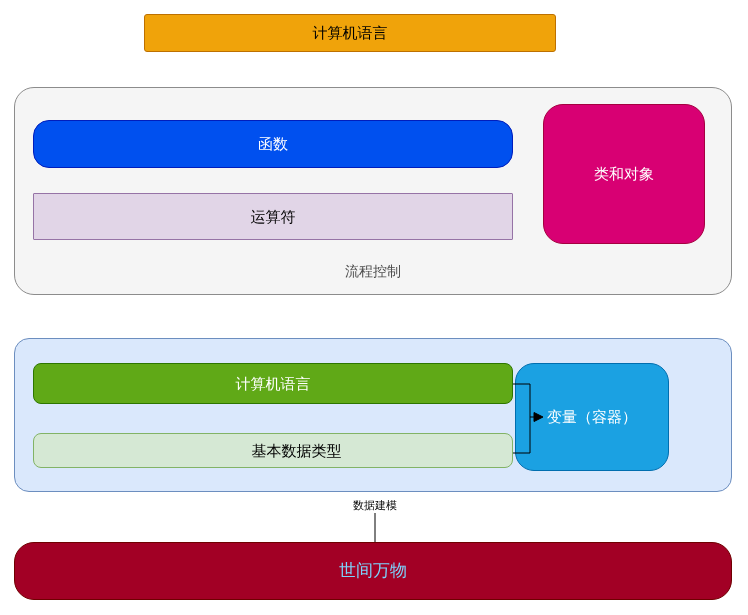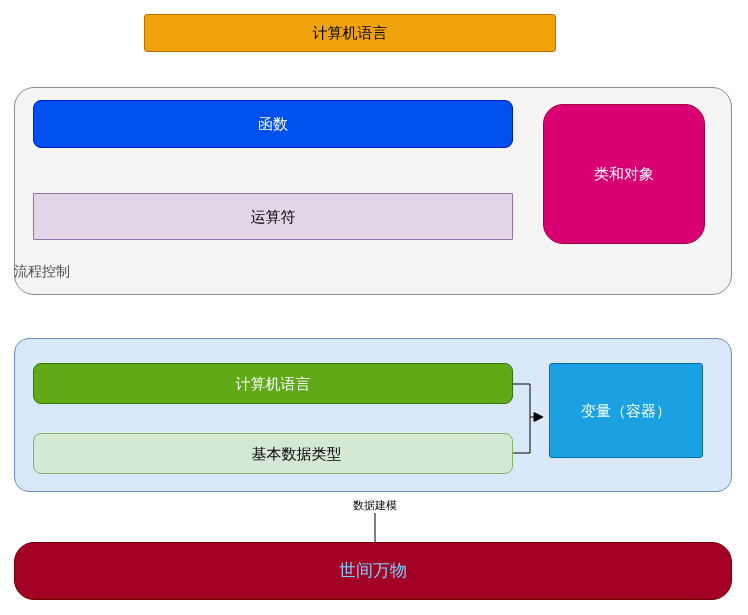--- a/index.html
+++ b/index.html
@@ -27,30 +27,30 @@
     text-align: center;
     white-space: nowrap;
   }
   .group {
     position: absolute;
     box-sizing: border-box;
     border: 1px solid transparent;
   }
   .top-box        { left:144px; top:14px;  width:412px; height:38px; border-radius:3px; }
   .group-program  { left:14px;  top:87px;  width:718px; height:208px; border-radius:20px; }
-  .func-box       { left:33px;  top:100px; width:480px; height:48px; border-radius:8px; }
+  .func-box       { left:33px;  top:120px; width:480px; height:48px; border-radius:16px; }
   .oper-box       { left:33px;  top:193px; width:480px; height:47px; border-radius:1px; }
   .class-box      { left:543px; top:104px; width:162px; height:140px; border-radius:20px; }
   .flow-label     { left:14px;  top:262px; width:718px; height:20px; position:absolute;
-                    display:flex; align-items:center; justify-content:flex-start;
+                    display:flex; align-items:center; justify-content:center;
                     font-size:14px; }
   .group-data     { left:14px;  top:338px; width:718px; height:154px; border-radius:15px; }
   .composite-box  { left:33px;  top:363px; width:480px; height:41px; border-radius:8px; }
-  .basic-box      { left:33px;  top:433px; width:480px; height:41px; border-radius:8px;padding-left:47px; }
-  .variable-box   { left:549px; top:363px; width:154px; height:95px; border-radius:3px; }
+  .basic-box      { left:33px;  top:433px; width:480px; height:35px; border-radius:8px;padding-left:47px; }
+  .variable-box   { left:515px; top:363px; width:154px; height:108px; border-radius:19px; }
   .world-box      { left:14px;  top:542px; width:718px; height:58px; border-radius:10px;
                     font-size:17px; }
   .modeling-label {
     position:absolute;
     left:375px; top:497px;
     transform:translateX(-50%);
     font-size:11px;
     background:#ffffff;
     padding:1px 3px;
     line-height:1.3;

